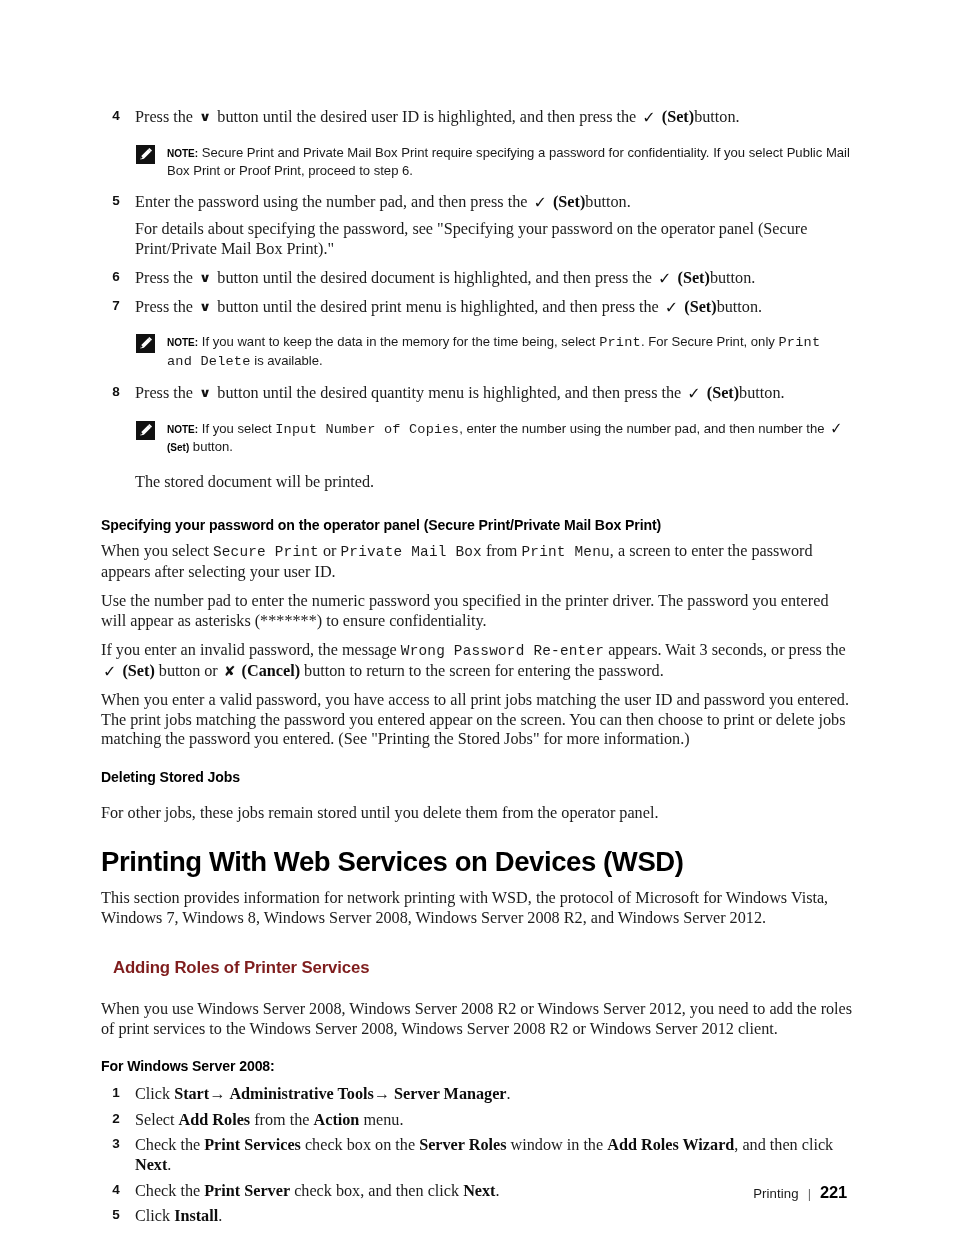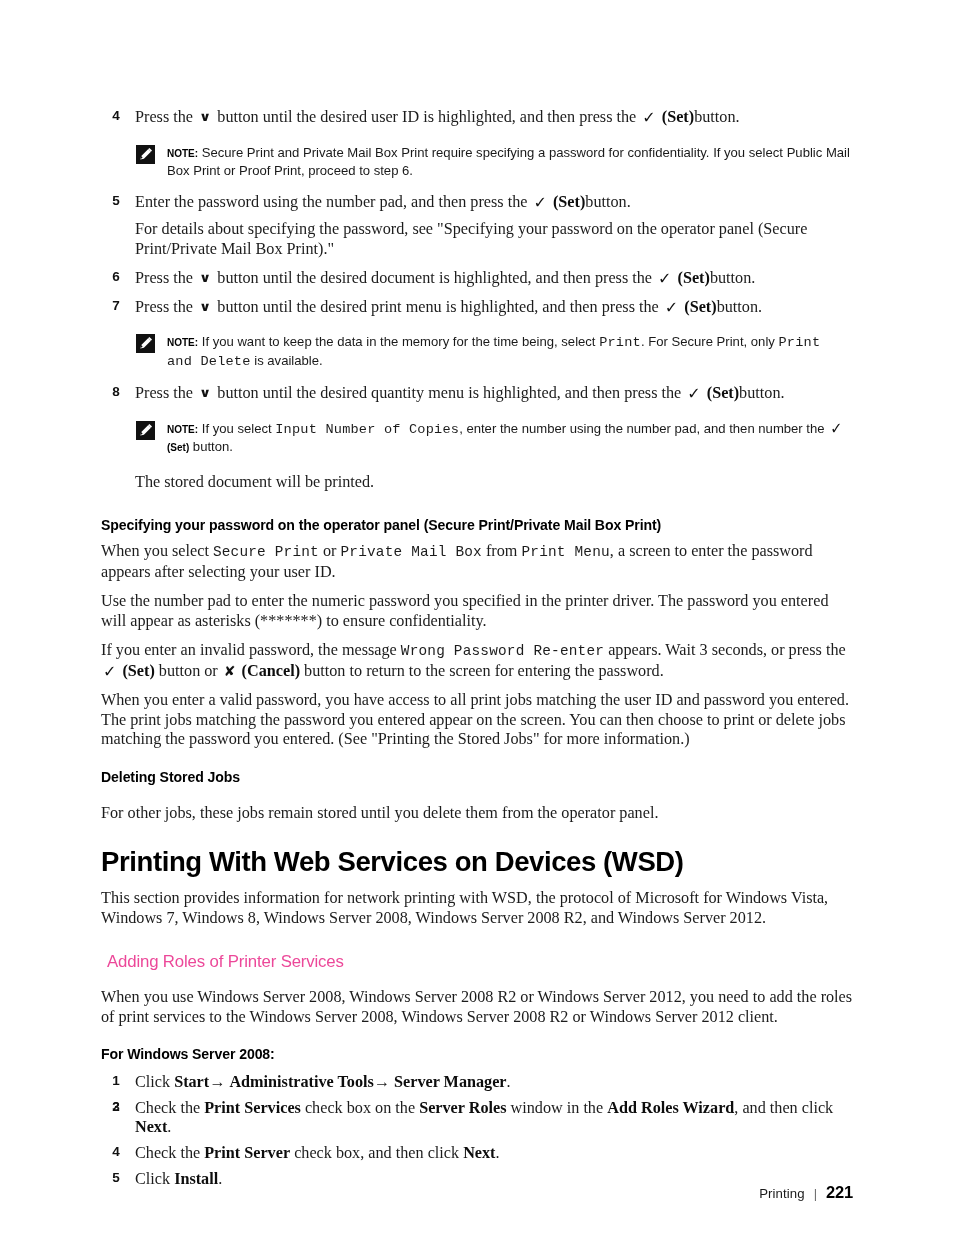--- a/index.html
+++ b/index.html
@@ -147,45 +147,45 @@
     line-height: 30px;
     font-weight: bold;
     letter-spacing: -0.4px;
     color: #000;
     margin: 0;
   }
   h2.h-sub {
     font-family: "Liberation Sans Narrow", "Liberation Sans", "DejaVu Sans", sans-serif;
     font-size: 16.8px;
     line-height: 20px;
-    font-weight: normal;
+    font-weight: bold;
     letter-spacing: -0.15px;
-    color: #ec4899;
-    margin: 6px;
+    color: #7f1d1d;
+    margin: 12px;
   }
   h3.h-minor {
     font-family: "Liberation Sans Narrow", "Liberation Sans", "DejaVu Sans", sans-serif;
     font-size: 14.1px;
     line-height: 18px;
     font-weight: bold;
     letter-spacing: -0.1px;
     color: #000;
     margin: 0;
   }
   .sp-6  { height: 6px; }
   .sp-8  { height: 8px; }
   .sp-10 { height: 10px; }
   .sp-12 { height: 12px; }
   .sp-18 { height: 18px; }
   .sp-24 { height: 24px; }
 
   
   .footer {
     position: absolute;
-    right: 101px;
+    right: 107px;
     bottom: 33px;
     display: flex;
     align-items: baseline;
     gap: 9px;
     font-family: "Liberation Sans Narrow", "Liberation Sans", "DejaVu Sans", sans-serif;
   }
   .footer-label {
     font-size: 13.2px;
     color: #1a1a1a;
     letter-spacing: 0.1px;
@@ -344,20 +344,21 @@
 
     <div class="sp-10"></div>
 
     <div class="step" style="margin-bottom:6px;">
       <span class="step-num">1</span>
       <span class="step-body"><span>Click </span><b>Start</b><span>→ </span><b>Administrative Tools</b><span>→ </span><b>Server Manager</b><span>.</span></span>
     </div>
 
     <div class="step" style="margin-bottom:6px;">
       <span class="step-num">2</span>
+      <span class="step-body"><span>Select </span><b>Add Roles</b><span> from the </span><b>Action</b><span> menu.</span></span>
     </div>
 
     <div class="step" style="margin-bottom:6px;">
       <span class="step-num">3</span>
       <span class="step-body"><span>Check the </span><b>Print Services</b><span> check box on the </span><b>Server Roles</b><span> window in the </span><b>Add Roles Wizard</b><span>, and then click </span><b>Next</b><span>.</span></span>
     </div>
 
     <div class="step" style="margin-bottom:6px;">
       <span class="step-num">4</span>
       <span class="step-body"><span>Check the </span><b>Print Server</b><span> check box, and then click </span><b>Next</b><span>.</span></span>

